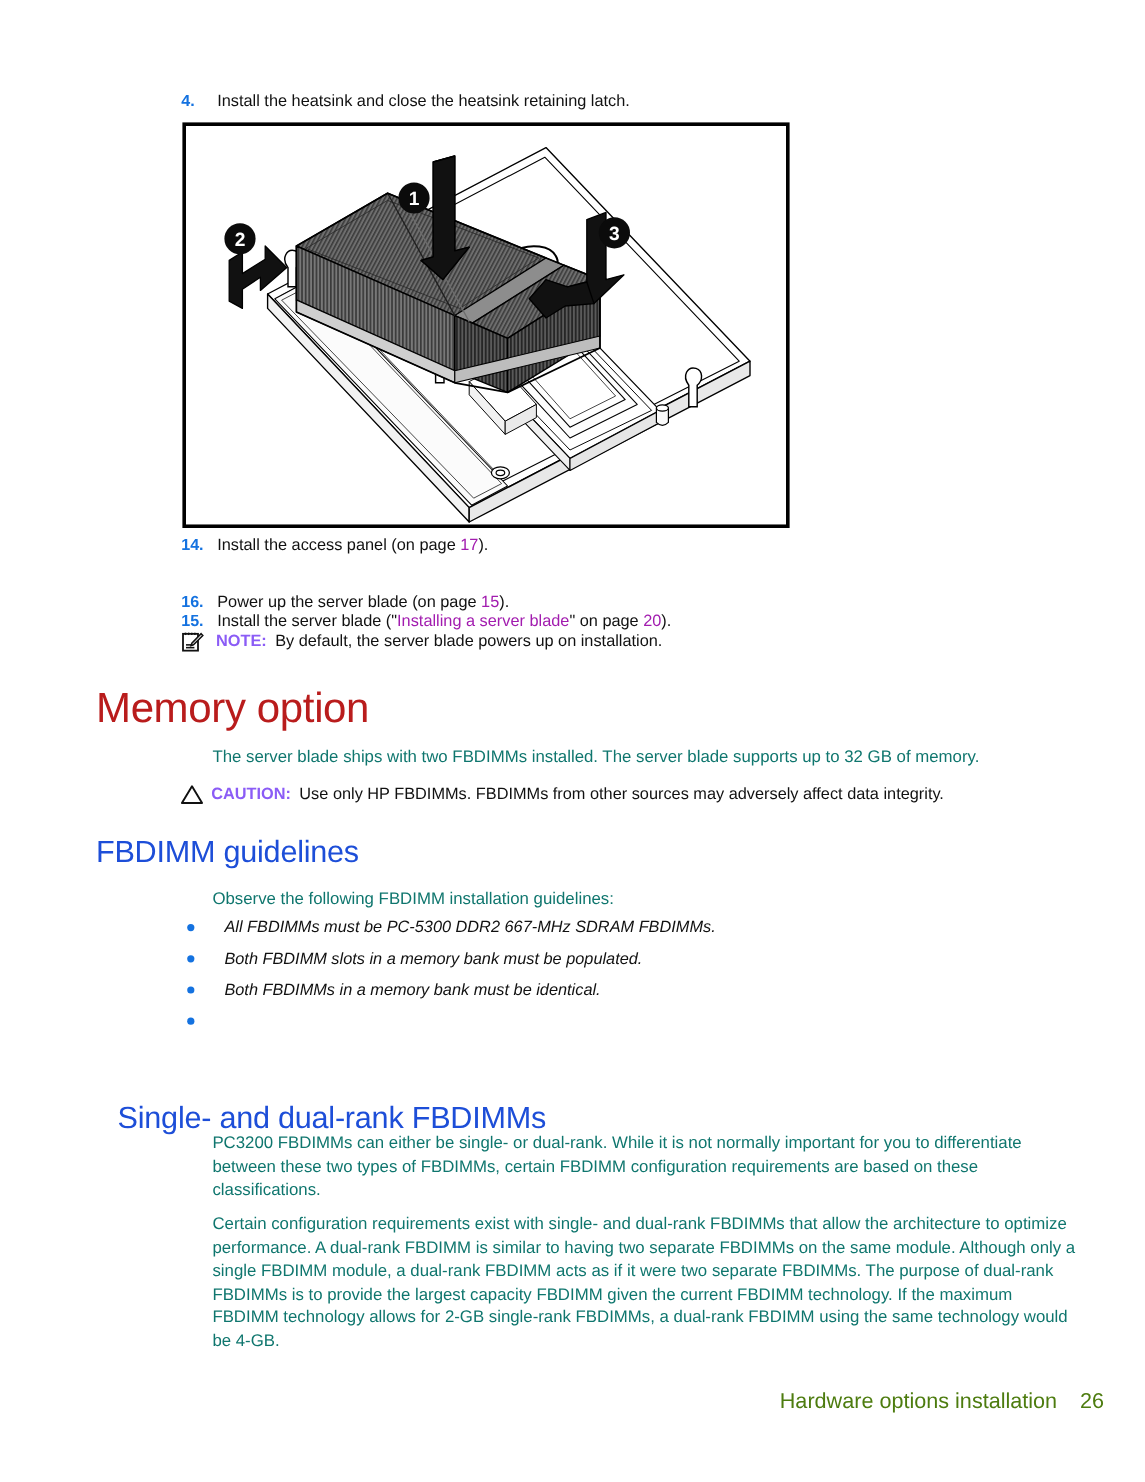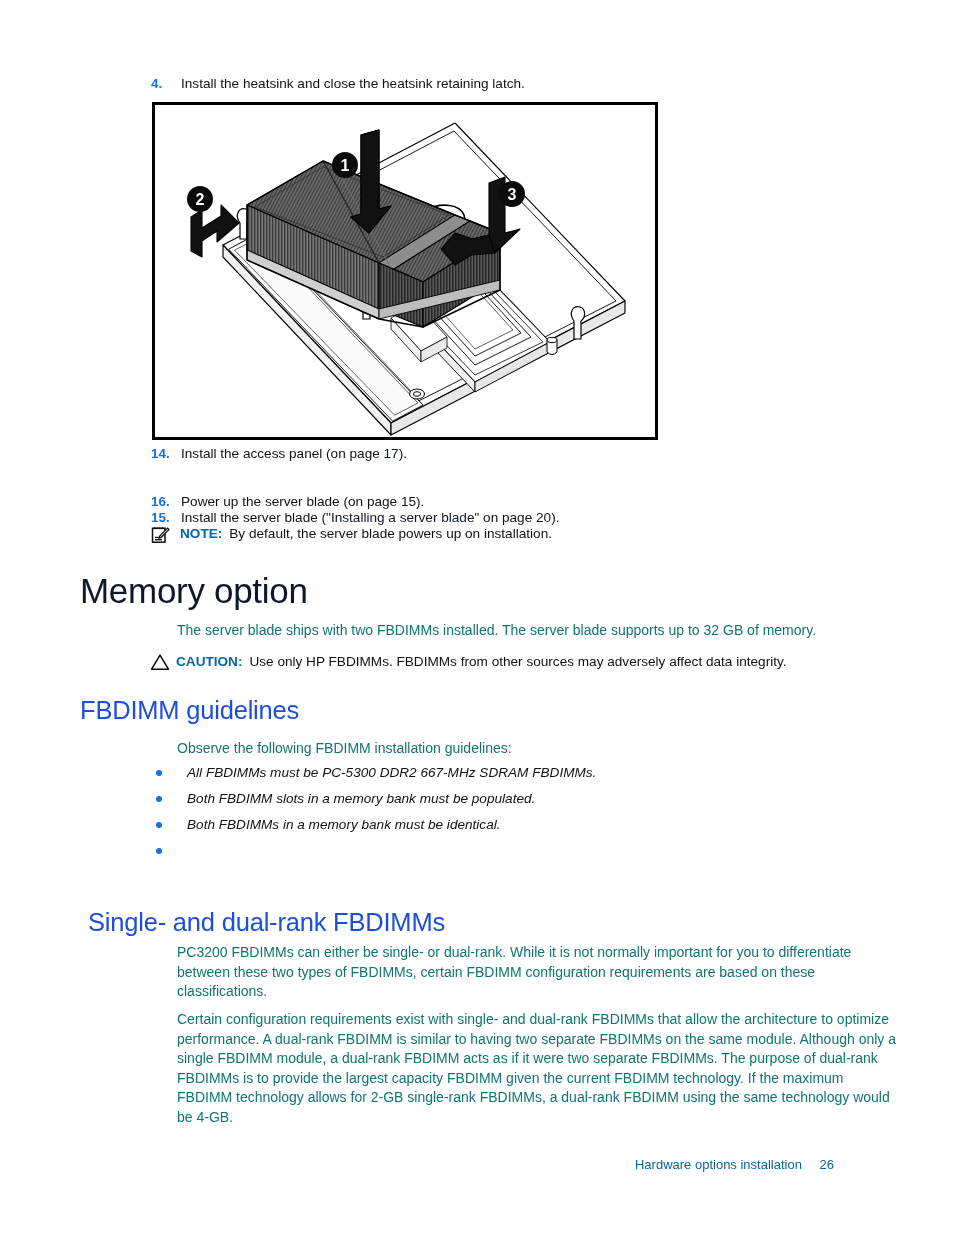--- a/index.html
+++ b/index.html
@@ -35,21 +35,21 @@
     color: #1472e0;
     font-weight: bold;
     font-size: 13.4px;
     line-height: 19.6px;
   }
   .step-txt {
     font-size: 13.6px;
     line-height: 19.6px;
     color: #111;
   }
-  .lnk { color: #0f172a; text-align: right; }
+  .lnk { color: #a21caf; text-align: right; }
 
   
   .figure {
     position: absolute;
     left: 152px;
     top: 102px;
     width: 506px;
     height: 338px;
     border: 3px solid #000;
     background: #fff;
@@ -69,37 +69,37 @@
     width: 26px;
     height: 20px;
     margin-right: 4px;
     position: relative;
     top: 1px;
   }
   .admon-label {
     font-weight: bold;
     font-size: 13.6px;
     line-height: 19.6px;
-    color: #0369a1;
+    color: #8b5cf6;
     margin-right: 7px;
     white-space: nowrap;
   }
   .admon-text {
     font-size: 13.6px;
     line-height: 19.6px;
     color: #111;
   }
 
   
   .h1 {
     position: absolute;
     left: 80px;
     font-size: 35px;
     line-height: 40px;
-    color: #0f172a;
+    color: #b91c1c;
     font-weight: normal;
     letter-spacing: -0.3px;
     white-space: nowrap;
   }
   .h2 {
     position: absolute;
     left: 80px;
     font-size: 25.5px;
     line-height: 30px;
     color: #1d4ed8;
@@ -147,24 +147,24 @@
     color: #111;
   }
 
   
   .footer {
     position: absolute;
     left: 0;
     top: 1157px;
     width: 954px;
     text-align: right;
-    padding-right: 120px;
+    padding-right: 34px;
     box-sizing: border-box;
-    font-size: 13px;
-    color: #0369a1;
+    font-size: 18px;
+    color: #4d7c0f;
   }
   .footer .pg { margin-left: 14px; }
 </style>
 </head>
 <body>
 
 <div class="page">
 
   <div class="step" style="left:151px; top:74px; width:700px;">
     <span class="step-num">4.</span>
@@ -360,21 +360,21 @@
     <span class="bullet-txt">Both FBDIMM slots in a memory bank must be populated.</span>
   </div>
   <div class="bullet" style="left:151px; top:815px; width:740px;">
     <span class="bullet-dot"></span>
     <span class="bullet-txt">Both FBDIMMs in a memory bank must be identical.</span>
   </div>
   <div class="bullet" style="left:151px; top:841px; width:740px;">
     <span class="bullet-dot"></span>
   </div>
 
-  <h2 class="h2" style="top:899px; margin:8px;">Single- and dual-rank FBDIMMs</h2>
+  <h2 class="h2" style="top:899px; margin:18px;">Single- and dual-rank FBDIMMs</h2>
 
   <div class="para" style="top:943px; width:722px;">PC3200 FBDIMMs can either be single- or dual-rank. While it is not normally important for you to differentiate between these two types of FBDIMMs, certain FBDIMM configuration requirements are based on these classifications.</div>
 
   <div class="para" style="top:1010px; width:725px;">Certain configuration requirements exist with single- and dual-rank FBDIMMs that allow the architecture to optimize performance. A dual-rank FBDIMM is similar to having two separate FBDIMMs on the same module. Although only a single FBDIMM module, a dual-rank FBDIMM acts as if it were two separate FBDIMMs. The purpose of dual-rank FBDIMMs is to provide the largest capacity FBDIMM given the current FBDIMM technology. If the maximum FBDIMM technology allows for 2-GB single-rank FBDIMMs, a dual-rank FBDIMM using the same technology would be 4-GB.</div>
 
   <div class="footer">
     <span>Hardware options installation</span>
     <span class="pg">26</span>
   </div>
 

